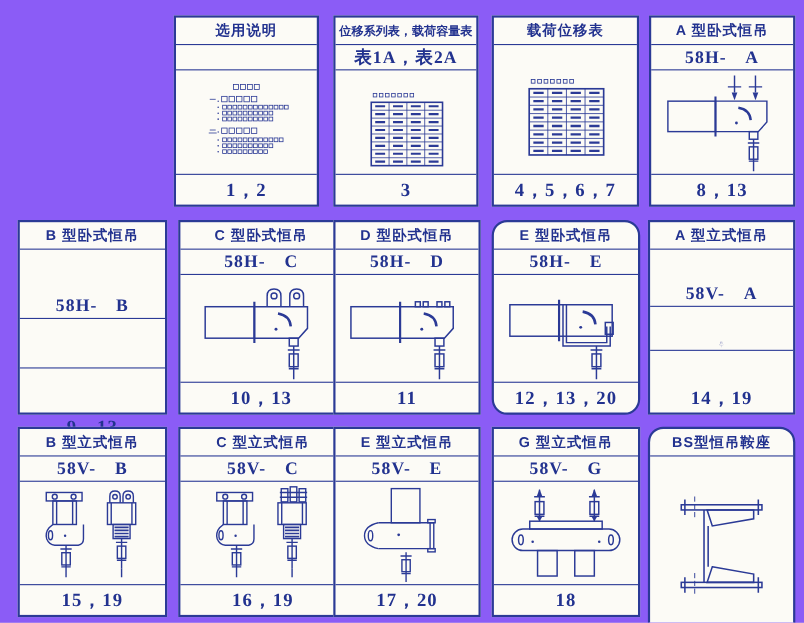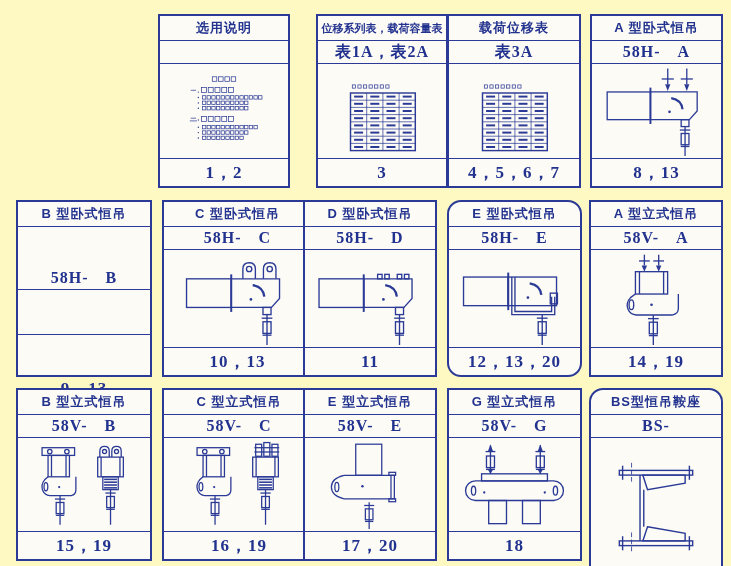--- a/index.html
+++ b/index.html
@@ -1,19 +1,19 @@
 <!DOCTYPE html>
 <html><head>
 <meta charset="utf-8">
 <style>
   html,body{margin:0;padding:0;}
   body{background:#e8e6e0;font-family:"Liberation Sans",sans-serif;}
   .page{
     position:relative;width:731px;height:566px;margin:0;
-    background:#fef9c3;overflow:hidden;
+    background:#8b5cf6;overflow:hidden;
   }
   .cell{
     position:absolute;box-sizing:border-box;
     border:2px solid #2b3a96;background:#fcfbf6;
     display:flex;flex-direction:column;color:#22328f;
   }
   .cell-title{
     height:24px;flex:0 0 24px;border-bottom:1.5px solid #2b3a96;
     display:flex;align-items:center;justify-content:center;
     font-family:"Liberation Sans",sans-serif;font-size:13px;font-weight:bold;
@@ -136,21 +136,21 @@
           <rect x="58.6" y="78" width="3.8" height="3.8"></rect>
           <rect x="63.8" y="78" width="3.8" height="3.8"></rect>
           <rect x="69" y="78" width="3.8" height="3.8"></rect>
           <rect x="74.2" y="78" width="3.8" height="3.8"></rect>
           <rect x="79.4" y="78" width="3.8" height="3.8"></rect>
           <rect x="84.6" y="78" width="3.8" height="3.8"></rect>
         </svg>
       </div>
       <div class="cell-pages">1，2</div>
     </div>
-    <div class="cell" style="left: 303px; top: 14px; width: 132px; height: 174px; margin-left: 13px;">
+    <div class="cell" style="left: 303px; top: 14px; width: 132px; height: 174px;">
       <div class="cell-title long">位移系列表，载荷容量表</div>
       <div class="cell-model">表1A，表2A</div>
       <div class="cell-body">
         <svg viewBox="0 0 134 100" stroke-width="0.8" preserveAspectRatio="xMidYMid meet">
           <rect x="34" y="21" width="3.6" height="3.6"></rect>
           <rect x="40.2" y="21" width="3.6" height="3.6"></rect>
           <rect x="46.4" y="21" width="3.6" height="3.6"></rect>
           <rect x="52.6" y="21" width="3.6" height="3.6"></rect>
           <rect x="58.8" y="21" width="3.6" height="3.6"></rect>
           <rect x="65" y="21" width="3.6" height="3.6"></rect>
@@ -197,21 +197,20 @@
           <line x1="90" y1="66" x2="100" y2="66" stroke-width="2.2"></line>
           <line x1="90" y1="74" x2="100" y2="74" stroke-width="2.2"></line>
           <line x1="90" y1="82" x2="100" y2="82" stroke-width="2.2"></line>
           <line x1="90" y1="90" x2="100" y2="90" stroke-width="2.2"></line>
         </svg>
       </div>
       <div class="cell-pages">3</div>
     </div>
     <div class="cell" style="left: 447px; top: 14px; width: 134px; height: 174px;">
       <div class="cell-title">载荷位移表</div>
-      <div class="cell-model">表3A</div>
       <div class="cell-body">
         <svg viewBox="0 0 134 100" stroke-width="0.8" preserveAspectRatio="xMidYMid meet">
           <rect x="34" y="21" width="3.6" height="3.6"></rect>
           <rect x="40.2" y="21" width="3.6" height="3.6"></rect>
           <rect x="46.4" y="21" width="3.6" height="3.6"></rect>
           <rect x="52.6" y="21" width="3.6" height="3.6"></rect>
           <rect x="58.8" y="21" width="3.6" height="3.6"></rect>
           <rect x="65" y="21" width="3.6" height="3.6"></rect>
           <rect x="71.2" y="21" width="3.6" height="3.6"></rect>
           <rect x="32" y="30" width="72" height="64" stroke-width="1.6"></rect>
@@ -373,21 +372,21 @@
           <path d="M84 35 Q96 37 97 48" stroke-width="2.6"></path>
           <circle class="f" cx="82" cy="51" r="1.5"></circle>
           <line x1="98" y1="70" x2="98" y2="104"></line>
           <line x1="92" y1="74" x2="104" y2="74"></line>
           <rect x="93.5" y="78" width="9" height="13"></rect>
           <line x1="93" y1="93" x2="103" y2="93"></line>
         </svg>
       </div>
       <div class="cell-pages">12，13，20</div>
     </div>
-    <div class="cell" style="left: 589px; top: 200px; width: 134px; height: 177px;">
+    <div class="cell" style="left: 589px; top: 200px; width: 134px; height: 177px; gap: 29px;">
       <div class="cell-title">A 型立式恒吊</div>
       <div class="cell-model">58V-　A</div>
       <div class="cell-body">
         <svg viewBox="0 0 134 104" stroke-width="1.5" preserveAspectRatio="xMidYMid meet">
           <line x1="54" y1="3" x2="54" y2="15"></line>
           <line x1="48" y1="10" x2="60" y2="10"></line>
           <polygon class="f" points="51,15 57,15 54,22"></polygon>
           <line x1="70" y1="3" x2="70" y2="15"></line>
           <line x1="64" y1="10" x2="76" y2="10"></line>
           <polygon class="f" points="67,15 73,15 70,22"></polygon>
@@ -529,21 +528,20 @@
           <circle class="f" cx="33" cy="59" r="1.3"></circle>
           <circle class="f" cx="101" cy="59" r="1.3"></circle>
           <rect x="38" y="68" width="20" height="26"></rect>
           <rect x="76" y="68" width="20" height="26"></rect>
         </svg>
       </div>
       <div class="cell-pages">18</div>
     </div>
     <div class="cell" style="left: 589px; top: 388px; width: 134px; height: 220px; border-radius: 14px;">
       <div class="cell-title">BS型恒吊鞍座</div>
-      <div class="cell-model">BS-</div>
       <div class="cell-body">
         <svg viewBox="0 0 134 106" stroke-width="1.5" preserveAspectRatio="xMidYMid meet">
           <rect x="28" y="13" width="78" height="5"></rect>
           <line x1="31.5" y1="8" x2="31.5" y2="23"></line>
           <line x1="102.5" y1="8" x2="102.5" y2="23"></line>
           <line x1="41" y1="5" x2="41" y2="27" stroke-dasharray="5 2.5" stroke-width="0.9"></line>
           <polygon points="53,18 98,18 98,26.5 58,33.5"></polygon>
           <line x1="50" y1="18" x2="50" y2="88"></line>
           <line x1="54" y1="33.5" x2="54" y2="73"></line>
           <polygon points="58,73 98,80 98,88 53,88"></polygon>

